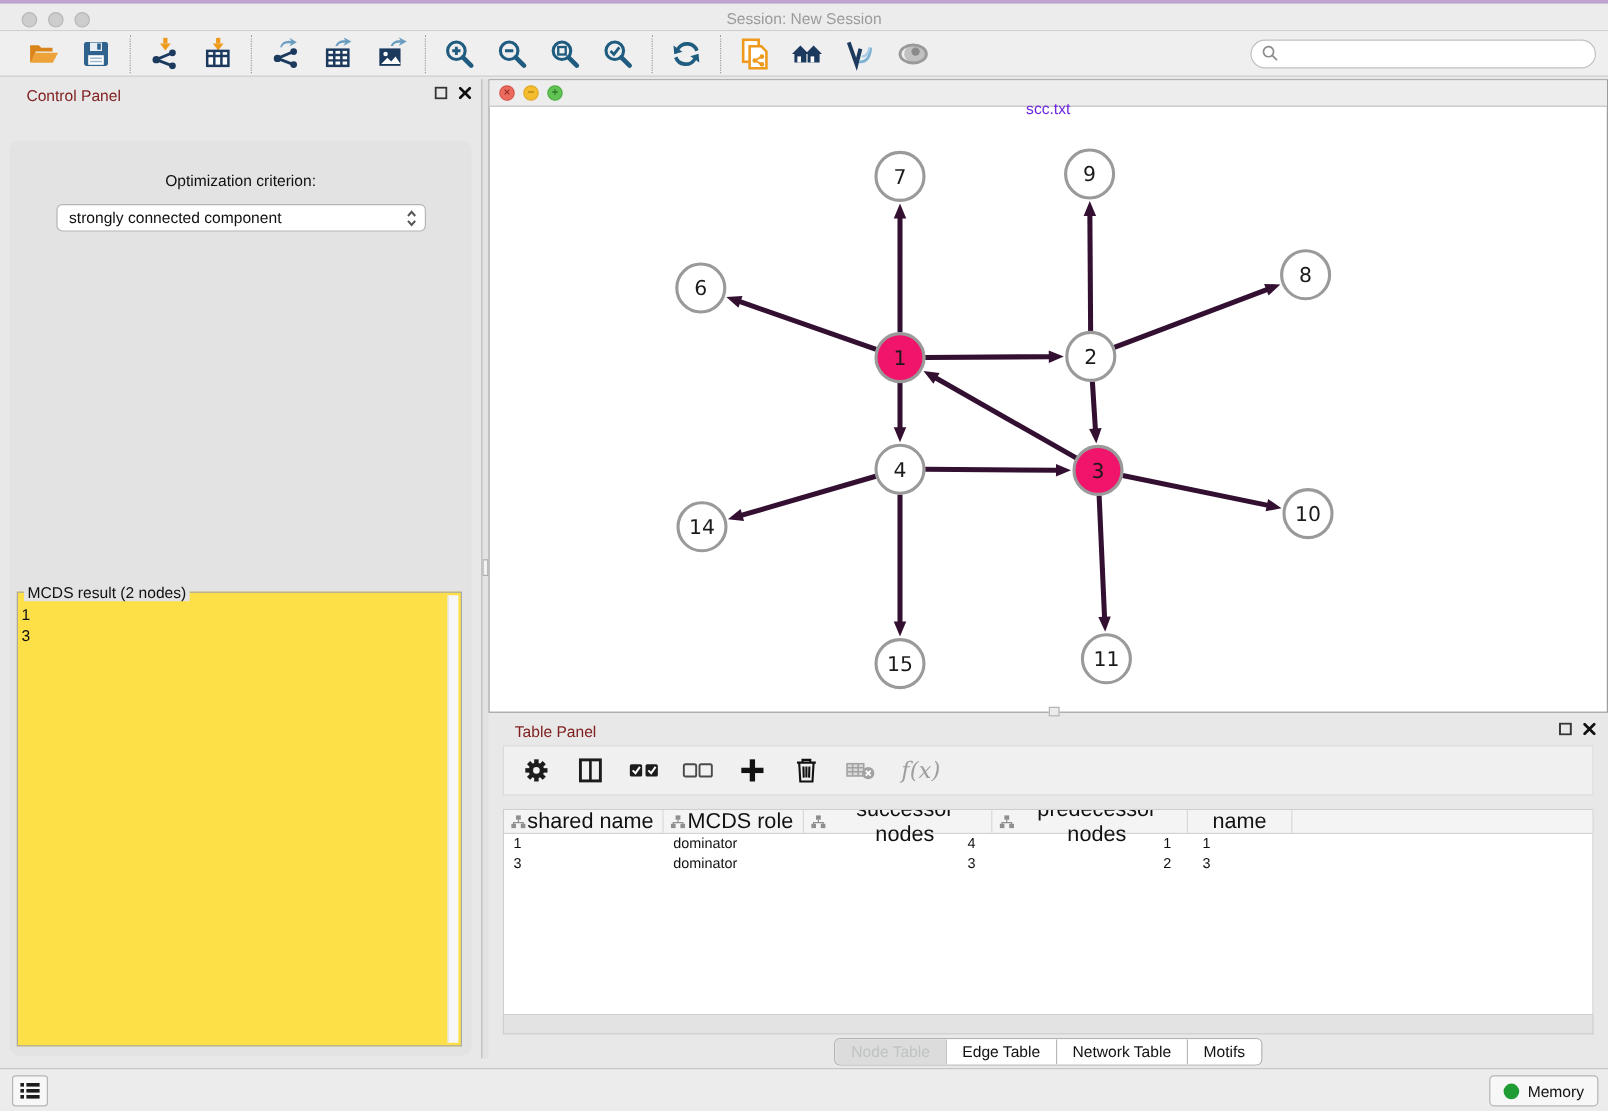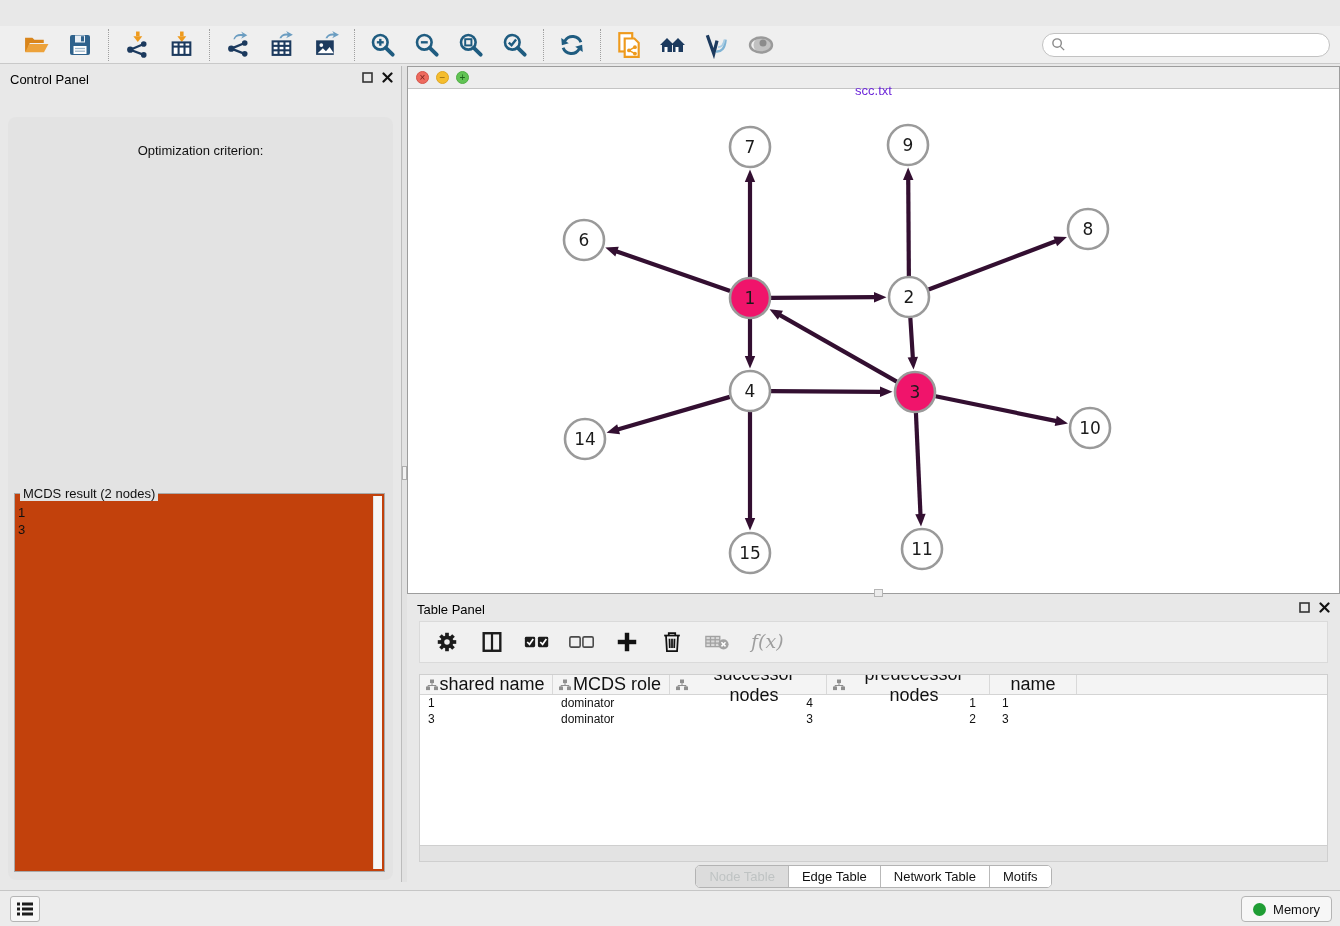--- a/index.html
+++ b/index.html
@@ -27,39 +27,39 @@
   .searchbox input { border:none; outline:none; flex:1; font-size:12px; background:transparent; margin-left:5px; }
 
   
   .workspace { position:absolute; top:64px; left:0; right:0; bottom:36px; background:#e8e8e8; }
 
   
   .cpanel { position:absolute; left:0; top:2px; width:401px; height:816px; }
   .cp-splitter { position:absolute; left:401px; top:2px; width:6px; height:816px; background:#e2e2e2; border-left:1px solid #bcbcbc; }
   .v-grip { position:absolute; left:0; top:400px; width:5px; height:14px; background:#f2f2f2; border:1px solid #adadad; }
   .panel-head { position:absolute; top:0; left:0; right:0; height:26px; }
-  .panel-title { position:absolute; left:10px; top:6px; font-size:13px; color:#000000; }
+  .panel-title { position:absolute; left:22px; top:6px; font-size:13px; color:#7f1d1d; }
   .head-icons { position:absolute; right:8px; top:6px; display:flex; gap:9px; align-items:center; }
   .tabbar { position:absolute; top:31px; left:0; right:0; display:flex; justify-content:center; }
   .seg { display:inline-flex; border:1px solid #b3b3b3; border-radius:5px; overflow:hidden; background:#fff; }
   .seg .tab { padding:3px 13px; font-size:13px; color:#111; background:#fff;
     border-left:1px solid #b9b9b9; cursor:pointer; white-space:nowrap; }
   .seg .tab:first-child { border-left:none; }
   .seg .tab.sel-gray { background:#dcdcdc; color:#bfc3c3; }
   .cp-body { position:absolute; left:8px; right:8px; top:51px; bottom:2px;
     background:#e3e3e3; border-radius:8px; }
   .opt-label { margin-top:26px; text-align:center; font-size:13px; color:#111; }
   .dropdown { margin:12px auto 0; width:308px; height:23px; background:#fff; border:1px solid #b5b5b5;
     border-radius:5px; display:flex; align-items:center; padding:0 6px 0 10px; font-size:13px; color:#111; cursor:pointer; }
   .dropdown .dd-label { flex:1; }
   .btnrow { margin-top:13px; display:flex; justify-content:center; gap:14px; }
   .pushbtn { background:#fff; border:1px solid #b2b2b2; border-radius:5px; font-size:13px;
     color:#111; padding:3px 15px; font-family:inherit; cursor:pointer; }
   .result-box { position:absolute; left:6px; right:8px; top:376px; bottom:8px;
-    border:1px solid #a9a9a9; background:#c2410c; }
+    border:1px solid #a9a9a9; background:#fde047; }
   .result-legend { position:absolute; top:-8px; left:5px; background:#e3e3e3; padding:0 3px;
     font-size:13px; color:#111; }
   .result-text { position:absolute; inset:10px 12px 2px 3px; font-size:13px; color:#111;
     line-height:17px; overflow:hidden; white-space:pre-line; }
   .result-scroll { position:absolute; top:2px; bottom:2px; right:2px; width:9px;
     background:#f7f7f7; border-left:1px solid #e3e3e3; }
 
   
   .netwin { position:absolute; left:407px; top:2px; width:933px; height:528px;
     background:#fff; border:1px solid #9d9d9d; }
@@ -98,20 +98,28 @@
   .sb-mem { position:absolute; right:8px; top:5px; height:26px; background:#f7f7f7;
     border:1px solid #b5b5b5; border-radius:4px; display:flex; align-items:center; gap:7px;
     padding:0 11px; font-size:13px; color:#111; cursor:pointer; }
   .memdot { width:13px; height:13px; border-radius:50%; }
 </style>
 </head>
 <body>
 
 <div class="window">
 
+  <div class="titlebar">
+    <div class="traffic">
+      <div class="tdot"></div>
+      <div class="tdot"></div>
+      <div class="tdot"></div>
+    </div>
+    <div class="tb-title">Session: New Session</div>
+  </div>
 
   <div class="toolbar">
     <div class="tgroup">
       <span class="ticon">
         <svg width="27" height="27" viewBox="0 0 26 26">
             <path d="M2 6.5h7l2 2h9v3H6.5L3.5 20H2z" fill="#d9851b"></path>
             <path d="M6 12.5h18.5l-4.3 8H2.2z" fill="#eda23a"></path>
           </svg>
       </span>
       <span class="ticon">
@@ -301,20 +309,27 @@
           <svg width="11" height="11" viewBox="0 0 11 11">
               <g stroke="#111" stroke-width="2.2" stroke-linecap="round">
                 <line x1="1.5" y1="1.5" x2="9.5" y2="9.5"></line>
                 <line x1="9.5" y1="1.5" x2="1.5" y2="9.5"></line>
               </g>
             </svg>
         </span>
       </div>
       <div class="cp-body">
         <div class="opt-label">Optimization criterion:</div>
+        <div class="dropdown">
+          <span class="dd-label">strongly connected component</span>
+          <svg width="10" height="16" viewBox="0 0 10 16">
+              <polyline points="2,6 5,2.5 8,6" fill="none" stroke="#555" stroke-width="1.7"></polyline>
+              <polyline points="2,10 5,13.5 8,10" fill="none" stroke="#555" stroke-width="1.7"></polyline>
+            </svg>
+        </div>
         <div class="result-box">
           <span class="result-legend">MCDS result (2 nodes)</span>
           <div class="result-text">1
 3</div>
           <div class="result-scroll"></div>
         </div>
       </div>
     </div>
     <div class="cp-splitter">
       <div class="v-grip"></div>

